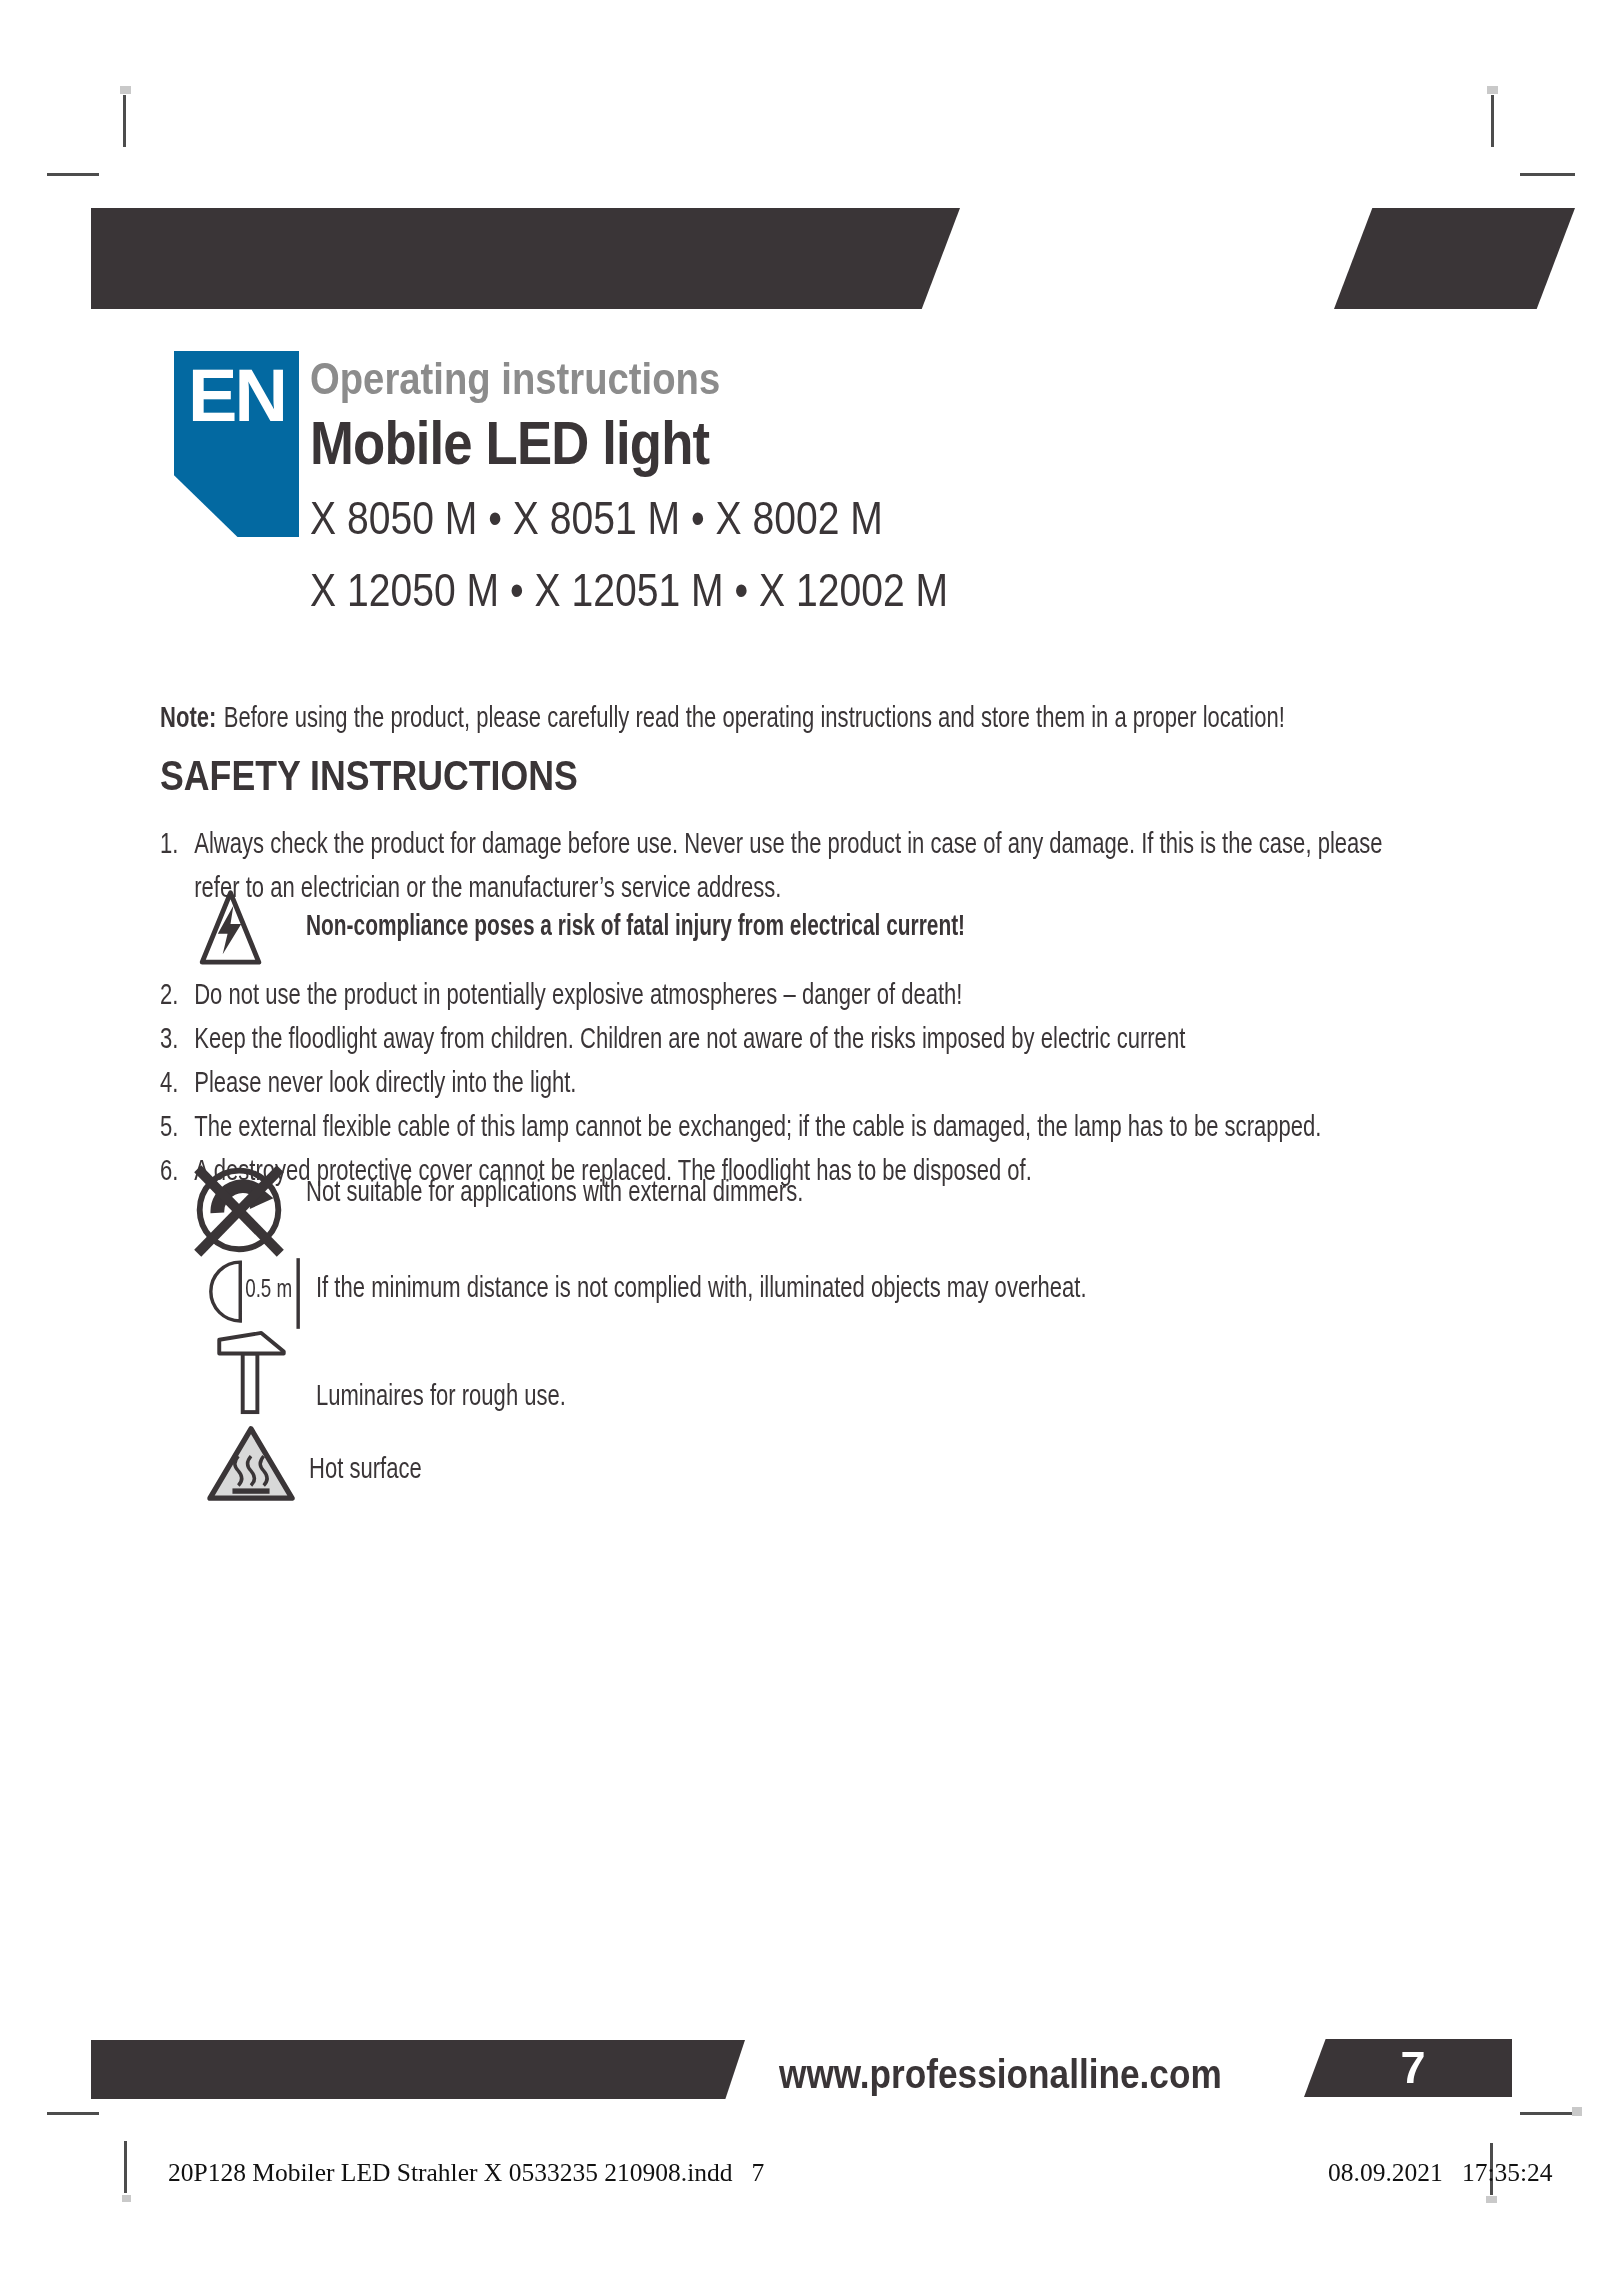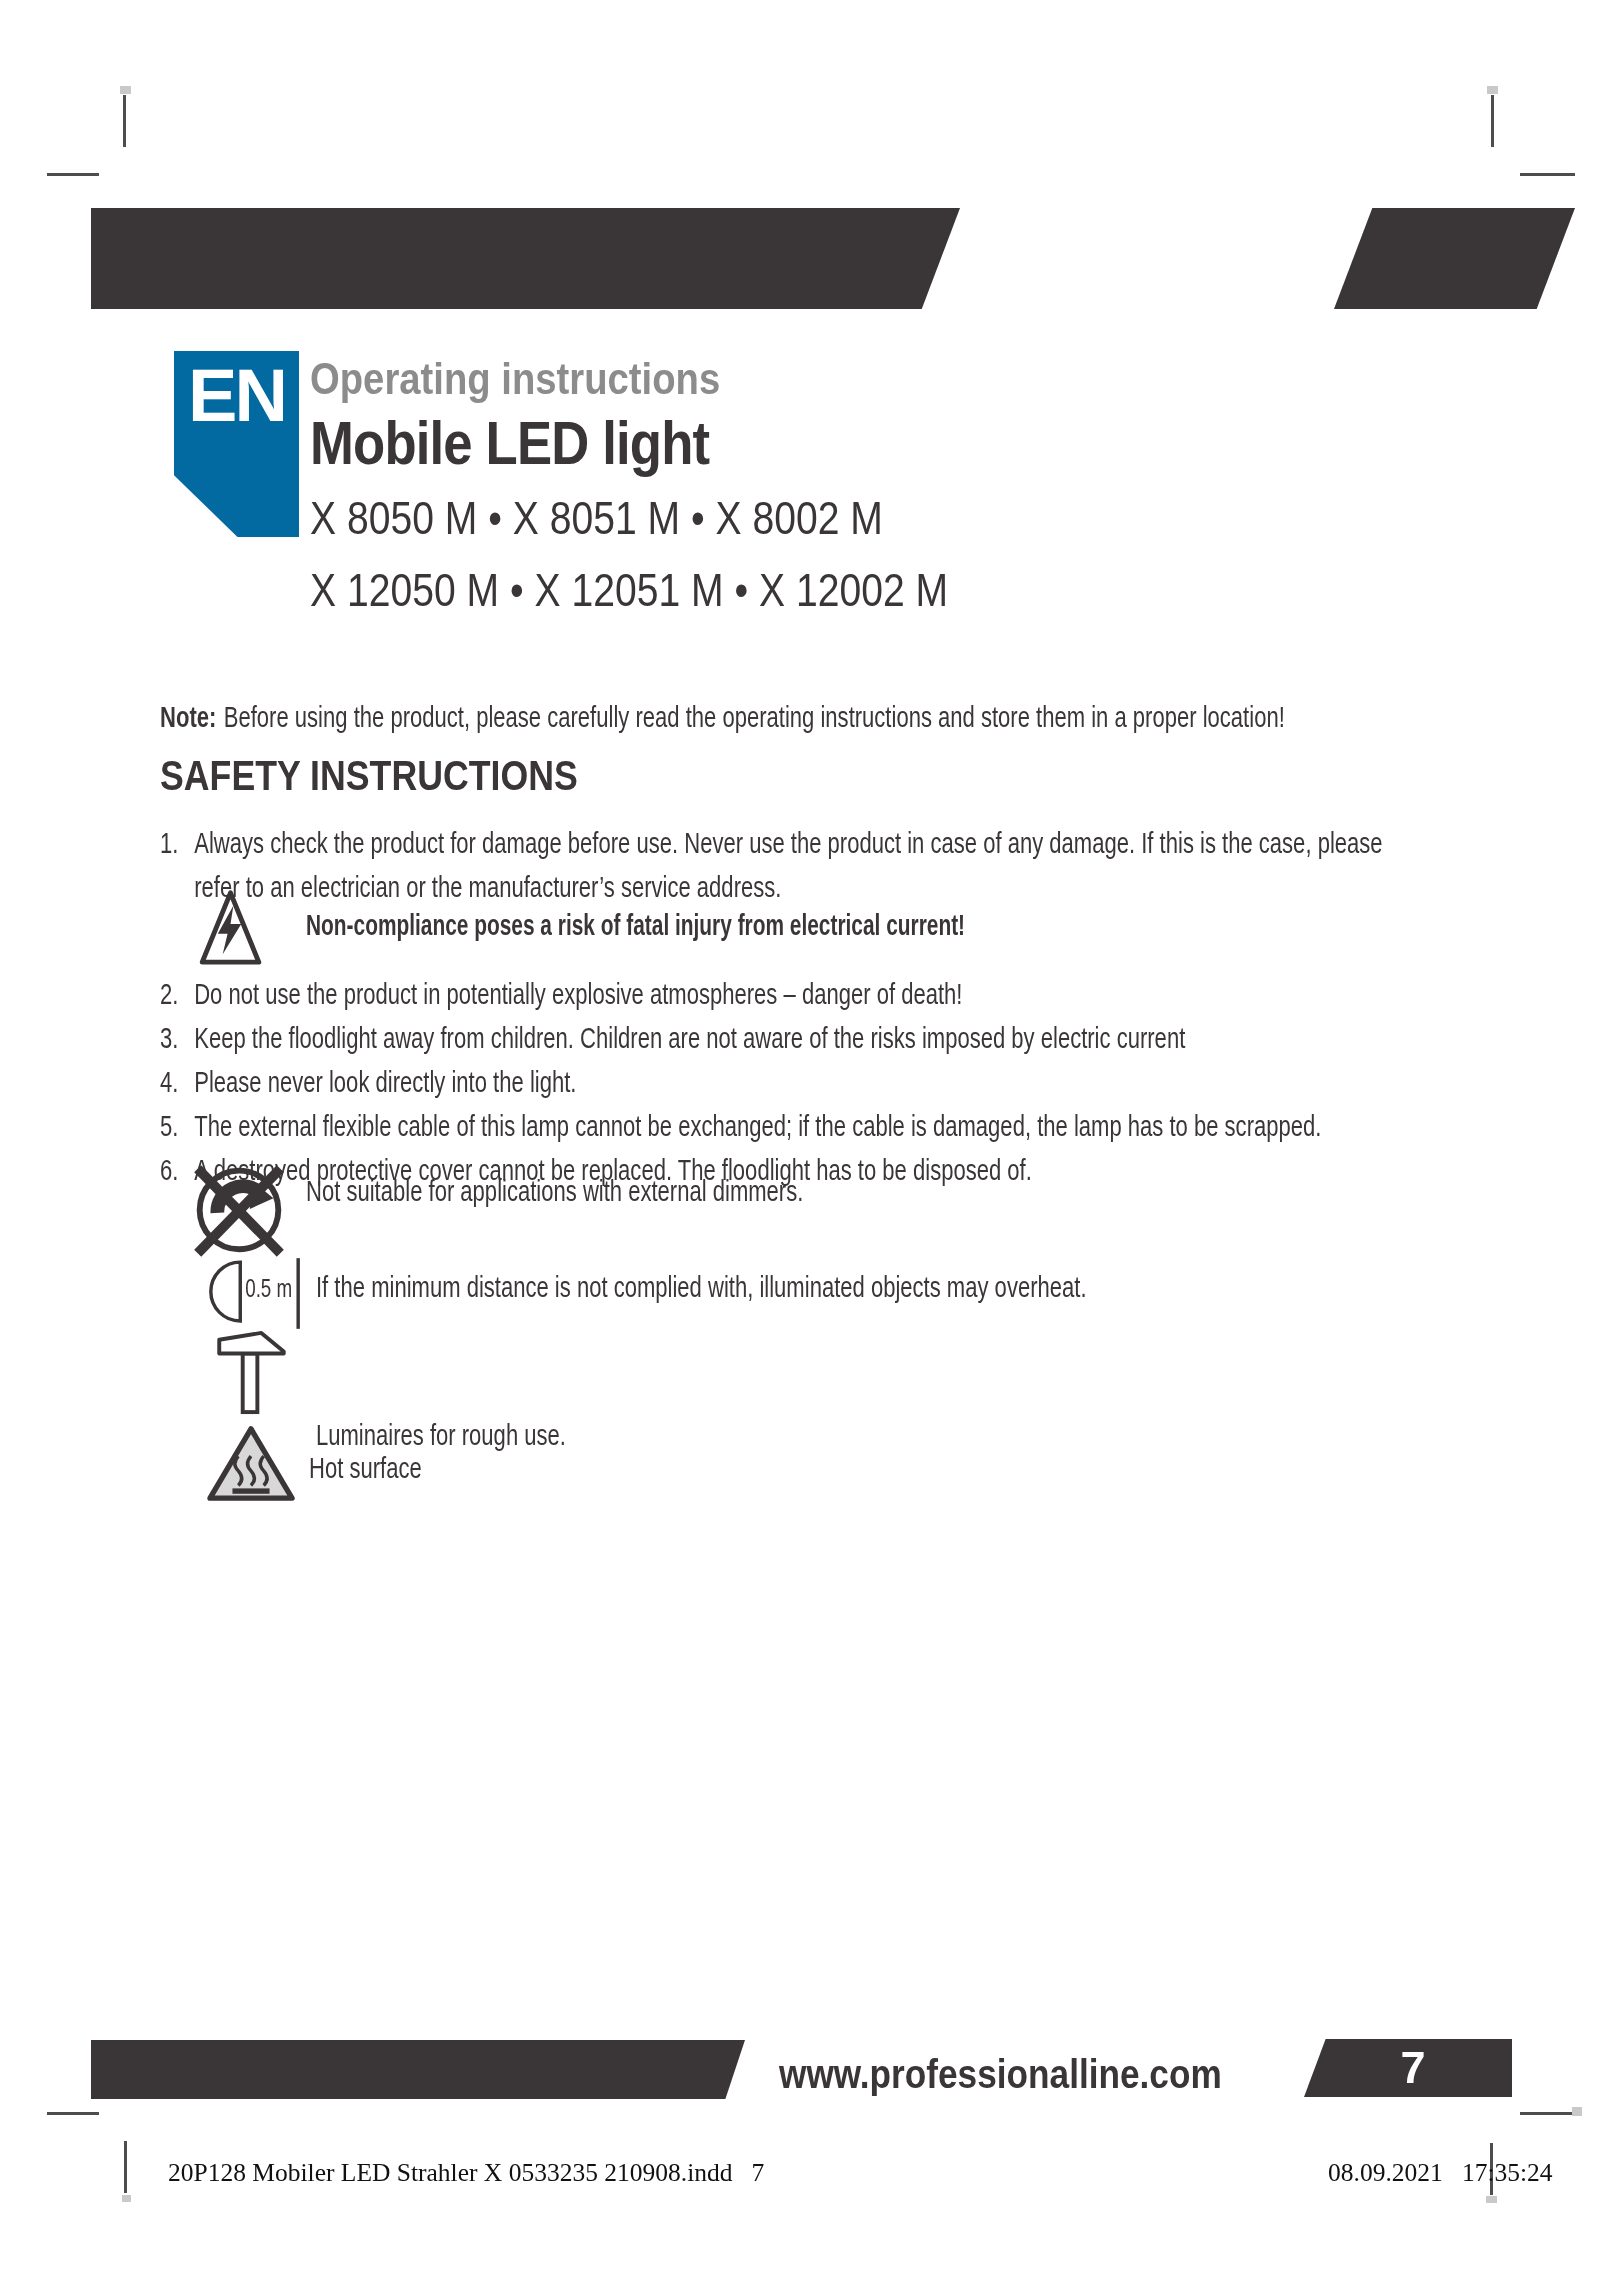--- a/index.html
+++ b/index.html
@@ -163,21 +163,21 @@
     <line x1="99" y1="0" x2="99" y2="72" stroke="#3a3537" stroke-width="3.5"></line>
   </svg>
   <div class="abs notice-text" style="left:316px;top:1270px;">
     <span class="cond">If the minimum distance is not complied with, illuminated objects may overheat.</span>
   </div>
 
   <svg class="abs" style="left:215px;top:1330px;" width="73" height="86" viewBox="0 0 74 88">
     <rect x="28" y="24" width="15" height="60" fill="#ffffff" stroke="#3a3537" stroke-width="4"></rect>
     <polygon points="4,10 47,3 70,22 70,24 4,24" fill="#ffffff" stroke="#3a3537" stroke-width="4" stroke-linejoin="round"></polygon>
   </svg>
-  <div class="abs notice-text" style="left:316px;top:1418px;">
+  <div class="abs notice-text" style="left:316px;top:1378px;">
     <span class="cond">Luminaires for rough use.</span>
   </div>
 
   <svg class="abs" style="left:205px;top:1423px;" width="92" height="82" viewBox="0 0 94 84">
     <path d="M47,6 L89,77 L5,77 Z" fill="#d8d8d8" stroke="#3a3537" stroke-width="5.5" stroke-linejoin="round"></path>
     <path d="M34,34 q-7,8 0,15 q7,8 0,15" fill="none" stroke="#3a3537" stroke-width="3.5"></path>
     <path d="M47,34 q-7,8 0,15 q7,8 0,15" fill="none" stroke="#3a3537" stroke-width="3.5"></path>
     <path d="M60,34 q-7,8 0,15 q7,8 0,15" fill="none" stroke="#3a3537" stroke-width="3.5"></path>
     <rect x="28" y="67" width="38" height="5.5" fill="#3a3537"></rect>
   </svg>

